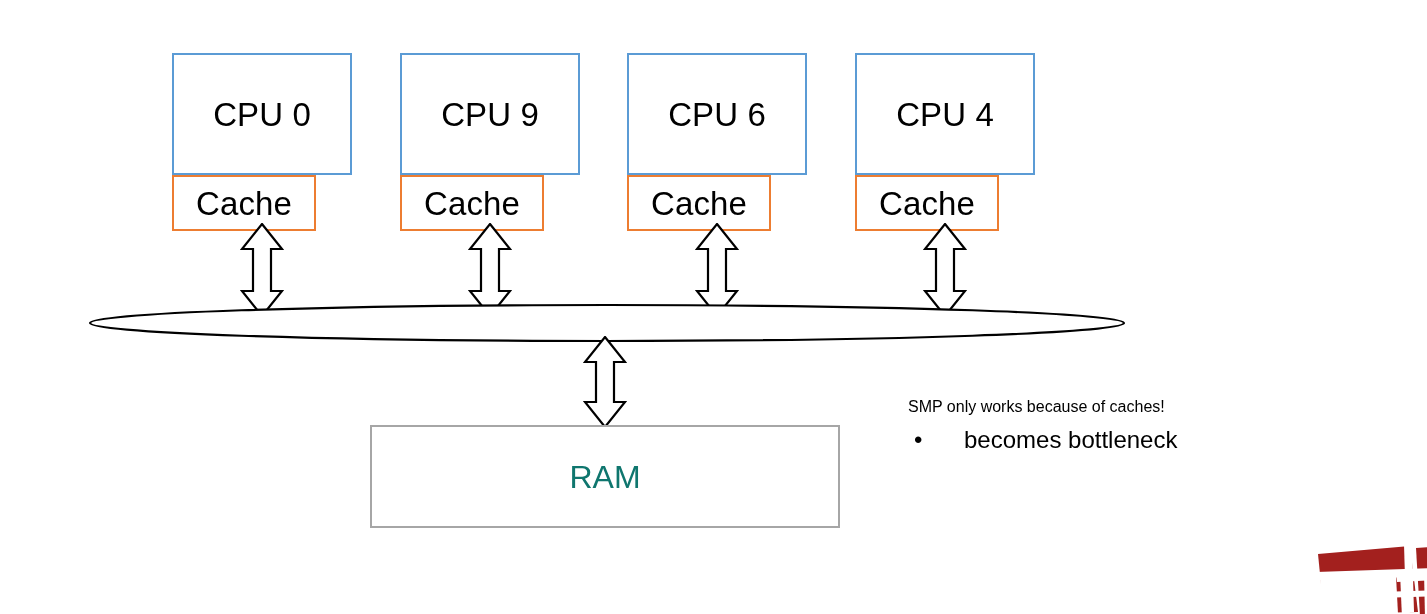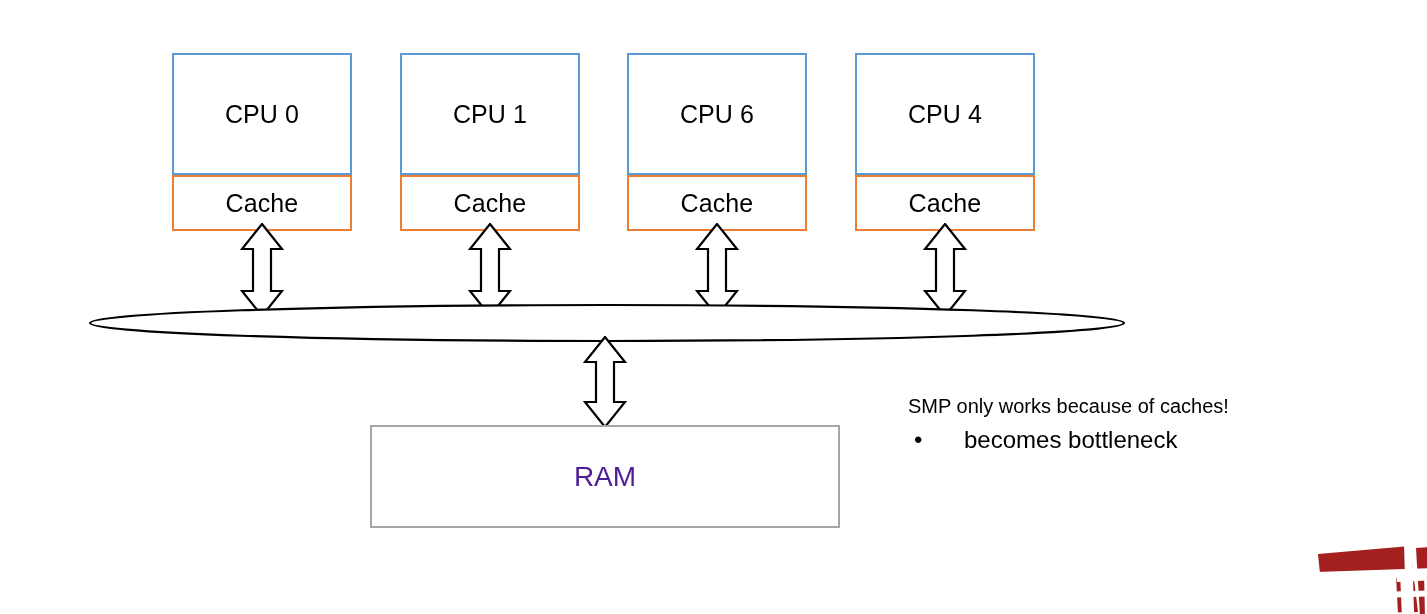--- a/index.html
+++ b/index.html
@@ -34,31 +34,31 @@
     background: #ffffff;
     border: 2px solid #5B9BD5;
     display: flex;
     align-items: center;
     justify-content: center;
   }
   .cache-box {
     position: absolute;
     left: 0;
     top: 122px;
-    width: 180px;
+    width: 144px;
     height: 56px;
     box-sizing: border-box;
     background: #ffffff;
     border: 2px solid #ED7D31;
     display: flex;
     align-items: center;
     justify-content: center;
   }
   .box-label {
-    font-size: 25px;
+    font-size: 33px;
     color: #000000;
     line-height: 1;
     letter-spacing: 0.1px;
   }
 
   
   .arrow {
     position: absolute;
   }
   .arrow svg { display: block; }
@@ -81,35 +81,35 @@
     width: 470px;
     height: 103px;
     box-sizing: border-box;
     background: #ffffff;
     border: 2px solid #A6A6A6;
     display: flex;
     align-items: center;
     justify-content: center;
   }
   .ram-label {
-    font-size: 28px;
-    color: #4c1d95;
+    font-size: 32px;
+    color: #0f766e;
     line-height: 1;
   }
 
   
   .notes {
     position: absolute;
     left: 908px;
     top: 390px;
     width: 500px;
     color: #000000;
   }
   .notes-line {
-    font-size: 20px;
+    font-size: 16px;
     line-height: 33px;
     white-space: nowrap;
   }
   .notes-bullet-row {
     display: flex;
     align-items: flex-start;
     font-size: 24px;
     line-height: 33px;
   }
   .bullet-glyph {
@@ -149,21 +149,21 @@
     <div class="cpu-box">
       <span class="box-label">CPU 0</span>
     </div>
     <div class="cache-box">
       <span class="box-label">Cache</span>
     </div>
   </div>
 
   <div class="cpu-stack" style="left:400px; top:53px;">
     <div class="cpu-box">
-      <span class="box-label">CPU 1</span>
+      <span class="box-label">CPU 9</span>
     </div>
     <div class="cache-box">
       <span class="box-label">Cache</span>
     </div>
   </div>
 
   <div class="cpu-stack" style="left:627px; top:53px;">
     <div class="cpu-box">
       <span class="box-label">CPU 6</span>
     </div>

